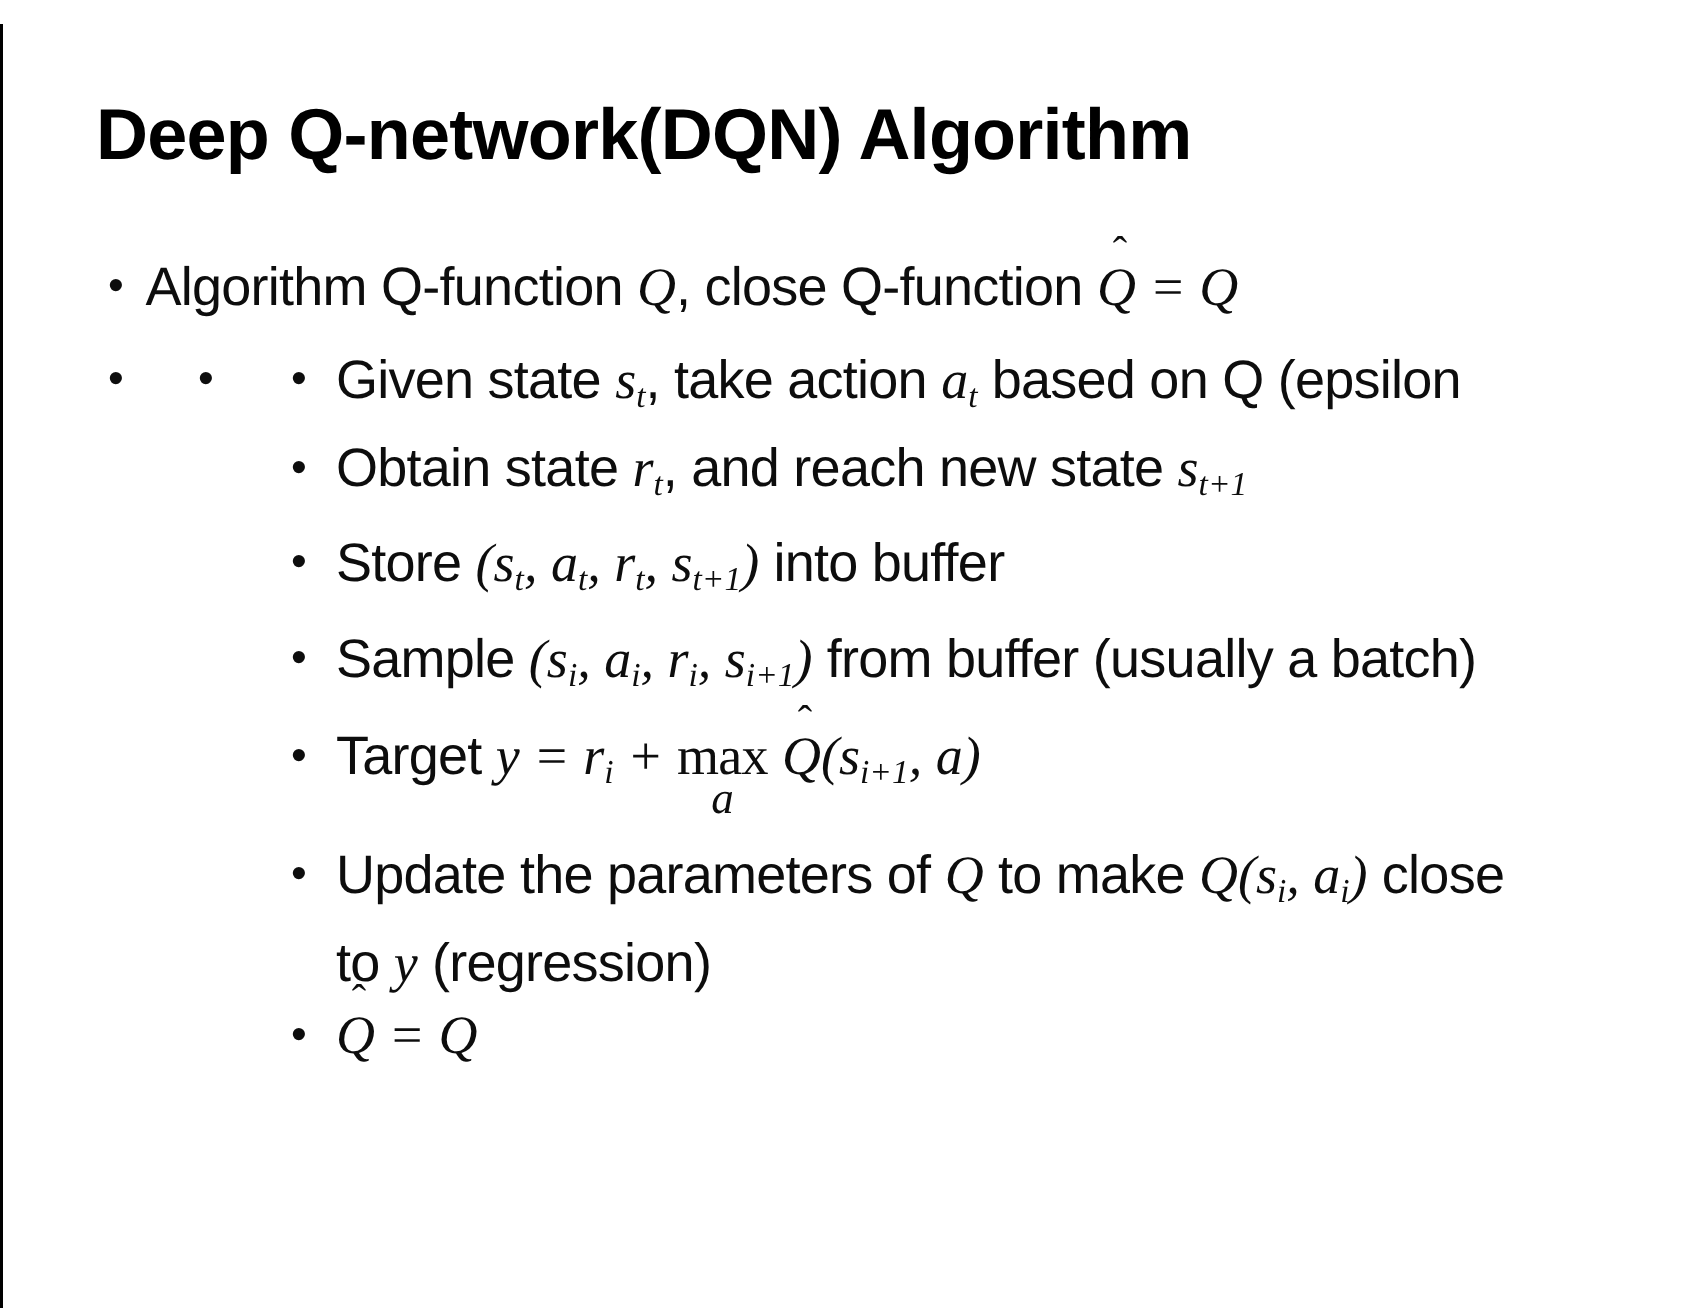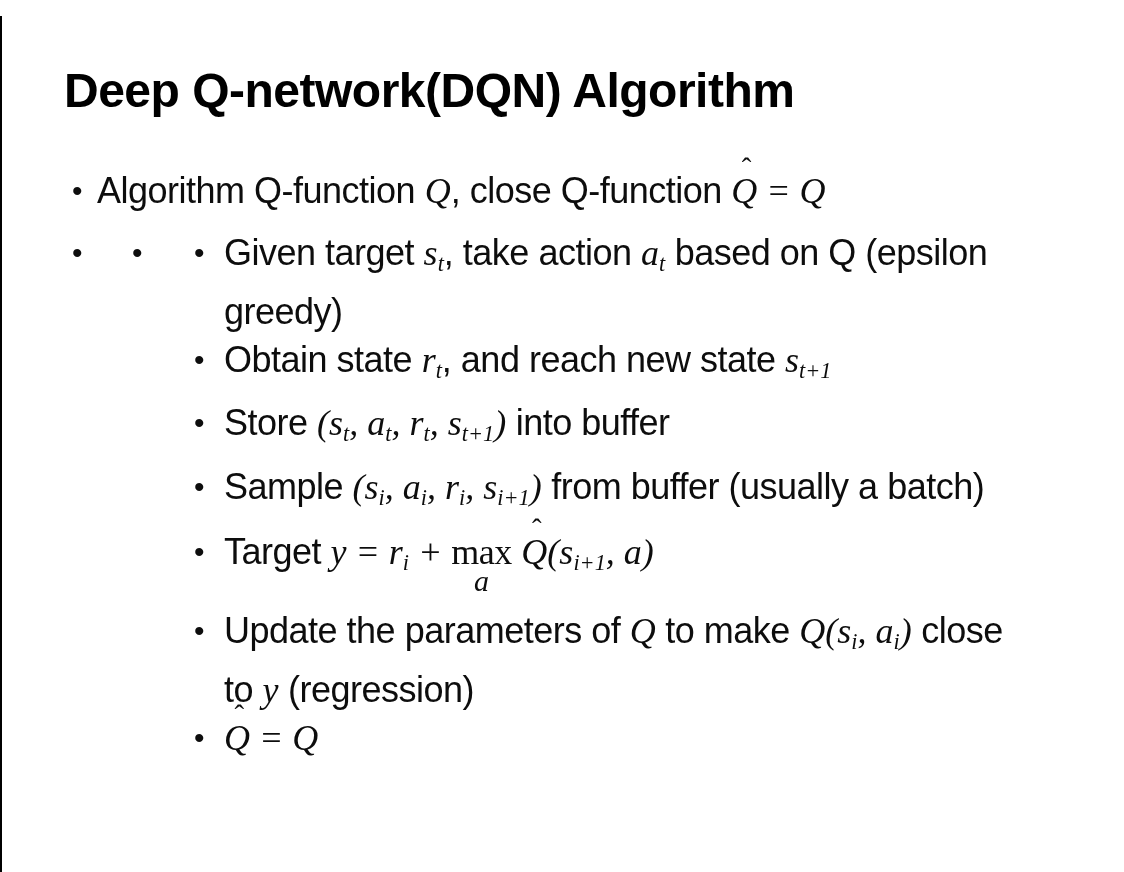--- a/index.html
+++ b/index.html
@@ -90,21 +90,21 @@
 </style>
 </head>
 <body>
 
 <div class="slide">
   <div class="title">Deep Q-network(DQN) Algorithm</div>
   <div class="bullets">
       <div class="item l1"><span class="dot">•</span><span class="txt"><span>Algorithm Q-function </span><span class="m">Q</span><span>, close Q-function </span><span class="hat"><span class="hat-mark">ˆ</span><span class="m">Q</span></span><span class="m"> = </span><span class="m">Q</span></span></div>
       <div class="item l1"><span class="dot">•</span></div>
       <div class="item l2"><span class="dot">•</span></div>
-      <div class="item l3"><span class="dot">•</span><span class="txt"><span>Given target </span><span class="m">s</span><span class="m sub">t</span><span>, take action </span><span class="m">a</span><span class="m sub">t</span><span> based on Q (epsilon</span><br><span>greedy)</span></span></div>
+      <div class="item l3"><span class="dot">•</span><span class="txt"><span>Given state </span><span class="m">s</span><span class="m sub">t</span><span>, take action </span><span class="m">a</span><span class="m sub">t</span><span> based on Q (epsilon</span><br></span></div>
       <div class="item l3"><span class="dot">•</span><span class="txt"><span>Obtain state </span><span class="m">r</span><span class="m sub">t</span><span>, and reach new state </span><span class="m">s</span><span class="m sub">t+1</span></span></div>
       <div class="item l3"><span class="dot">•</span><span class="txt"><span>Store </span><span class="m">(</span><span class="m">s</span><span class="m sub">t</span><span class="m">, </span><span class="m">a</span><span class="m sub">t</span><span class="m">, </span><span class="m">r</span><span class="m sub">t</span><span class="m">, </span><span class="m">s</span><span class="m sub">t+1</span><span class="m">)</span><span> into buffer</span></span></div>
       <div class="item l3"><span class="dot">•</span><span class="txt"><span>Sample </span><span class="m">(</span><span class="m">s</span><span class="m sub">i</span><span class="m">, </span><span class="m">a</span><span class="m sub">i</span><span class="m">, </span><span class="m">r</span><span class="m sub">i</span><span class="m">, </span><span class="m">s</span><span class="m sub">i+1</span><span class="m">)</span><span> from buffer (usually a batch)</span></span></div>
       <div class="item l3"><span class="dot">•</span><span class="txt"><span>Target </span><span class="m">y</span><span class="m"> = </span><span class="m">r</span><span class="m sub">i</span><span class="m"> + </span><span class="maxop"><span class="op">max</span><span class="under m">a</span></span><span> </span><span class="hat"><span class="hat-mark">ˆ</span><span class="m">Q</span></span><span class="m">(</span><span class="m">s</span><span class="m sub">i+1</span><span class="m">, </span><span class="m">a</span><span class="m">)</span></span></div>
       <div class="item l3"><span class="dot">•</span><span class="txt"><span>Update the parameters of </span><span class="m">Q</span><span> to make </span><span class="m">Q</span><span class="m">(</span><span class="m">s</span><span class="m sub">i</span><span class="m">, </span><span class="m">a</span><span class="m sub">i</span><span class="m">)</span><span> close</span><br><span>to </span><span class="m">y</span><span> (regression)</span></span></div>
       <div class="item l3"><span class="dot">•</span><span class="txt"><span class="hat"><span class="hat-mark">ˆ</span><span class="m">Q</span></span><span class="m"> = </span><span class="m">Q</span></span></div>
     </div>
 </div>
 
 </body></html>

